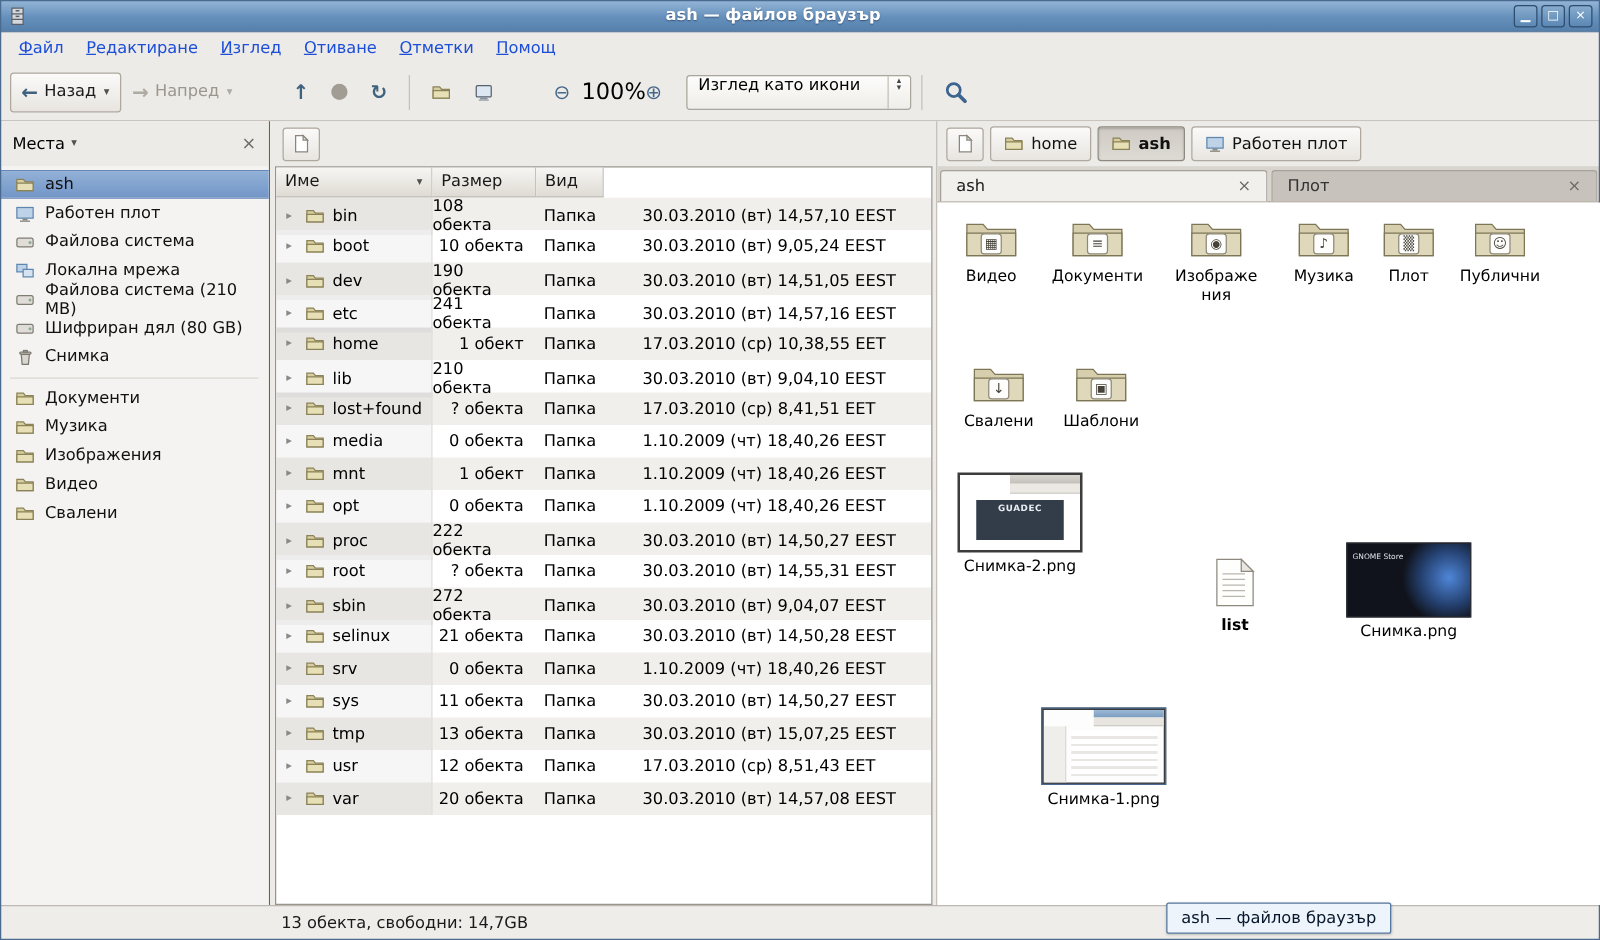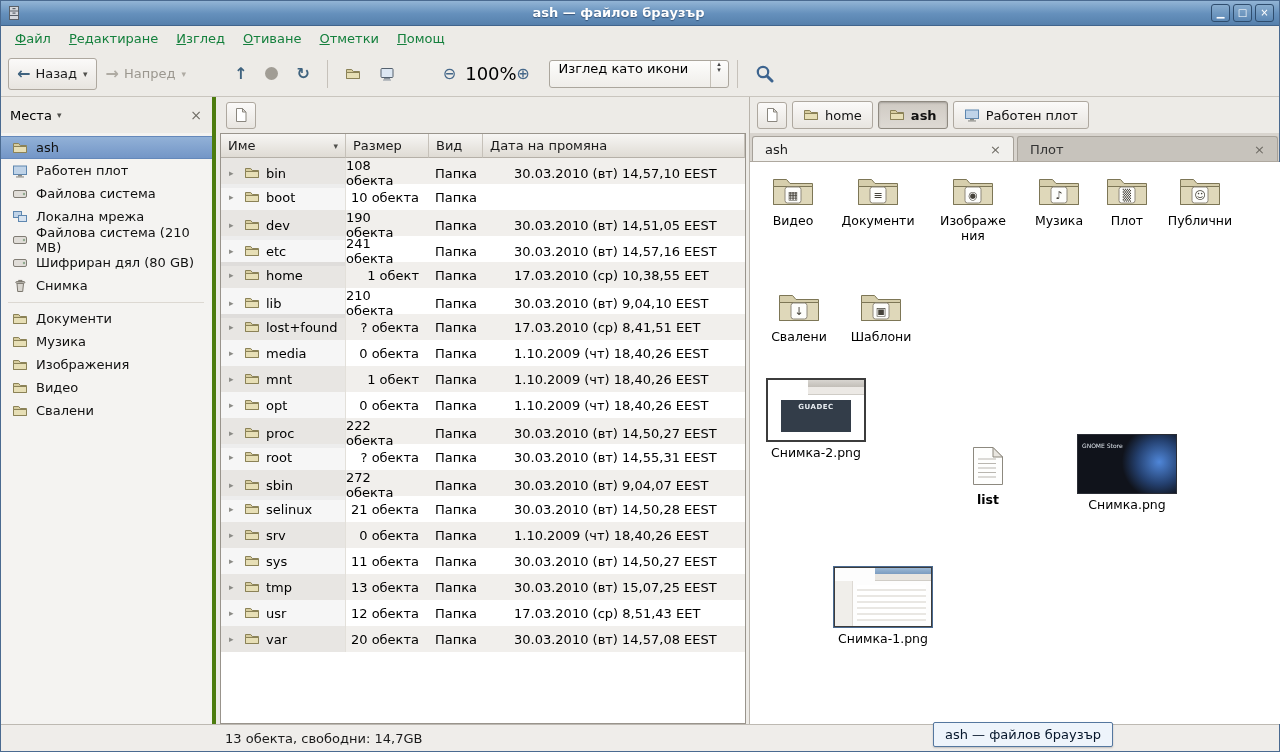--- a/index.html
+++ b/index.html
@@ -8,21 +8,21 @@
 
   
   .titlebar{height:26px;background:linear-gradient(#96B7D7,#6590BC 55%,#5680AC);display:flex;align-items:center;padding:0 6px;border-bottom:1px solid #41648C;flex:0 0 auto;}
   .title{flex:1;text-align:center;color:#fff;font-weight:bold;font-size:13px;text-shadow:0 1px 1px rgba(20,40,70,.55);}
   .win-btns{display:flex;gap:3px;}
   .win-btn{width:19px;height:18px;border:1px solid #2F4D6E;border-radius:3px;background:linear-gradient(#88ACCE,#5B87B4);color:#fff;font-size:10px;line-height:16px;text-align:center;cursor:default;}
   .title-icon{margin-right:4px;}
 
   
   .menubar{height:25px;background:#EDEBE7;display:flex;align-items:center;padding:0 6px;flex:0 0 auto;}
-  .menu-item{display:inline-block;padding:3px 9px;font-size:13px;color:#15803d;}
+  .menu-item{display:inline-block;padding:3px 9px;font-size:13px;color:#1d4ed8;}
   .menu-item::first-letter{text-decoration:underline;}
 
   
   .toolbar{height:46px;background:#EDEBE7;border-bottom:1px solid #C9C5BE;display:flex;align-items:center;padding:0 8px;flex:0 0 auto;}
   .tb-btn{display:flex;align-items:center;gap:5px;height:32px;padding:0 8px;border:1px solid transparent;border-radius:3px;background:transparent;font-size:13px;color:#1c1c1c;cursor:default;}
   .tb-btn.raised{border-color:#AEA89F;background:linear-gradient(#FBFAF9,#E8E5E0);}
   .tb-btn.disabled{color:#9B978F;}
   .nav-ico{font-size:16px;font-weight:bold;color:#3F637F;line-height:1;}
   .nav-ico.dis{color:#AFABA3;}
   .dd-arrow{font-size:9px;color:#50504C;margin-left:1px;}
@@ -35,21 +35,21 @@
   .combo{height:28px;width:180px;margin-left:10px;display:flex;align-items:flex-start;border:1px solid #ABA69D;border-radius:3px;background:linear-gradient(#FDFDFC,#EFEDE9);padding-left:9px;font-size:13px;}
   .combo-div{width:1px;align-self:stretch;background:#C4BFB6;margin-left:auto;}
   .combo-arrows{width:17px;display:flex;flex-direction:column;align-items:center;justify-content:center;font-size:7px;line-height:6px;color:#444;}
   .ico16{display:inline-flex;width:16px;height:16px;flex:0 0 auto;}
   .ico16 svg{display:block;}
 
   
   .main{flex:1;display:flex;min-height:0;}
 
   
-  .sidebar{width:216px;flex:0 0 auto;background:#F4F3F1;border-right:4px solid #4d7c0f;display:flex;flex-direction:column;}
+  .sidebar{width:216px;flex:0 0 auto;background:#F4F3F1;border-right:1px solid #4d7c0f;display:flex;flex-direction:column;}
   .sidebar-header{height:36px;flex:0 0 auto;display:flex;align-items:center;padding:0 10px;background:#EDEBE7;font-size:13px;gap:5px;}
   .hdr-arrow{font-size:9px;color:#50504C;}
   .hdr-close{margin-left:auto;color:#6E6B64;font-size:14px;}
   .sidebar-list{flex:1;background:#F4F3F1;padding-top:3px;}
   .sidebar-item{display:flex;align-items:center;gap:8px;height:23px;padding:0 6px 0 12px;font-size:13px;color:#111;}
   .sidebar-item.selected{background:linear-gradient(#92B1D7,#7396C7);border-top:1px solid #6488BA;border-bottom:1px solid #6488BA;}
   .sidebar-sep{height:10px;position:relative;}
   .sidebar-sep::after{content:"";position:absolute;left:8px;right:8px;top:5px;border-top:1px solid #DCD8D2;}
 
   
@@ -352,23 +352,20 @@
             <div class="th">
               <span>Име</span>
               <span class="sort">▾</span>
             </div>
             <div class="th">
               <span>Размер</span>
             </div>
             <div class="th">
               <span>Вид</span>
             </div>
-            <div class="th">
-              <span>Дата на промяна</span>
-            </div>
           </div>
         <div class="tree-body">
             <div class="tree-row">
               <span class="cell name-cell">
                 <i class="exp">▸</i>
                 <span class="ico16">
                   <svg width="16" height="16" viewBox="0 0 16 16">
                     <path d="M1.5 3.5 h5.2 l1.6 2 h6.2 v7 h-13 z" fill="#D7CD9F" stroke="#8B8257"></path>
                     <path d="M1.5 6.5 h13 v6 h-13 z" fill="#E7DFB6" stroke="#8B8257"></path>
                   </svg>
@@ -385,20 +382,21 @@
                 <span class="ico16">
                   <svg width="16" height="16" viewBox="0 0 16 16">
                     <path d="M1.5 3.5 h5.2 l1.6 2 h6.2 v7 h-13 z" fill="#D7CD9F" stroke="#8B8257"></path>
                     <path d="M1.5 6.5 h13 v6 h-13 z" fill="#E7DFB6" stroke="#8B8257"></path>
                   </svg>
                 </span>
                 <span>boot</span>
               </span>
               <span class="cell size-cell">10 обекта</span>
               <span class="cell type-cell">Папка</span>
+              <span class="cell date-cell">30.03.2010 (вт) 9,05,24 EEST</span>
             </div>
             <div class="tree-row">
               <span class="cell name-cell">
                 <i class="exp">▸</i>
                 <span class="ico16">
                   <svg width="16" height="16" viewBox="0 0 16 16">
                     <path d="M1.5 3.5 h5.2 l1.6 2 h6.2 v7 h-13 z" fill="#D7CD9F" stroke="#8B8257"></path>
                     <path d="M1.5 6.5 h13 v6 h-13 z" fill="#E7DFB6" stroke="#8B8257"></path>
                   </svg>
                 </span>

